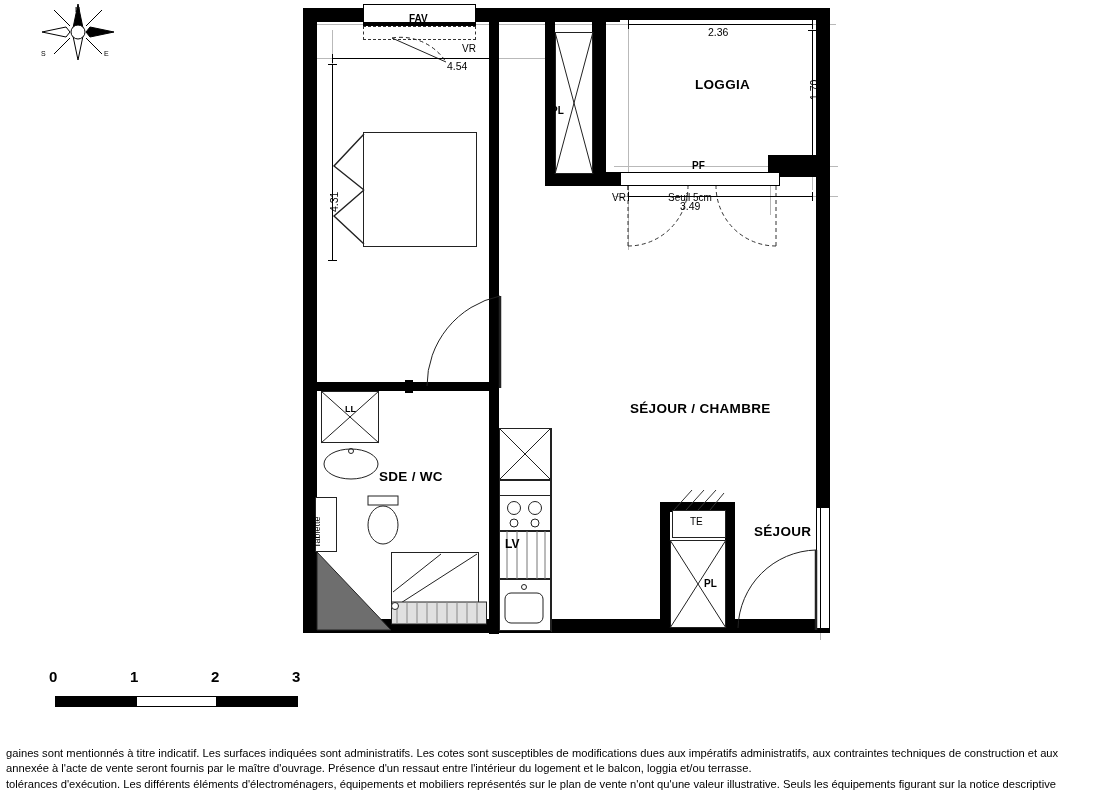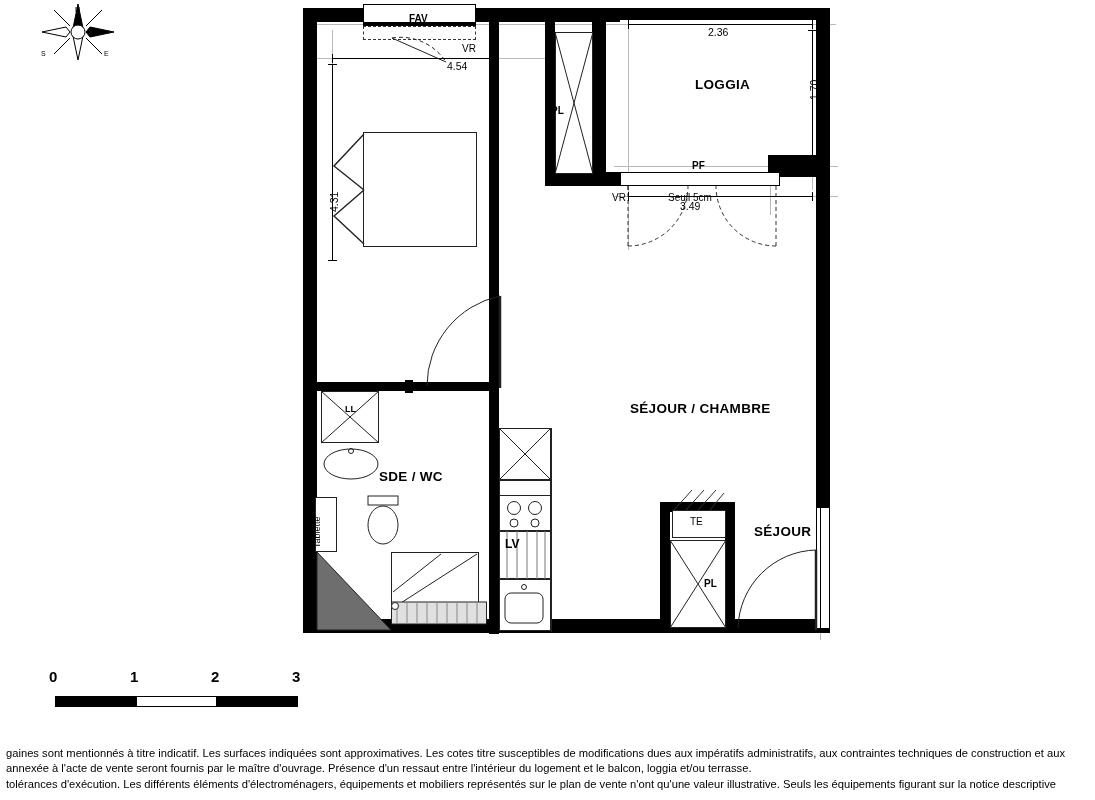--- a/index.html
+++ b/index.html
@@ -317,18 +317,18 @@
     <div class="sb-num" style="left:-6px;top:-22px;">0</div>
     <div class="sb-num" style="left:75px;top:-22px;">1</div>
     <div class="sb-num" style="left:156px;top:-22px;">2</div>
     <div class="sb-num" style="left:237px;top:-22px;">3</div>
     <div class="sb-seg" style="left:0px;top:6px;width:81px;background:#000;"></div>
     <div class="sb-seg" style="left:81px;top:6px;width:81px;background:#fff;"></div>
     <div class="sb-seg" style="left:162px;top:6px;width:81px;background:#000;"></div>
   </div>
 
   <div class="footer">
-    <div>gaines sont mentionnés à titre indicatif. Les surfaces indiquées sont approximatives. Les cotes titre susceptibles de modifications dues aux impératifs administratifs, aux contraintes techniques de construction et aux</div>
+    <div>gaines sont mentionnés à titre indicatif. Les surfaces indiquées sont administratifs. Les cotes sont susceptibles de modifications dues aux impératifs administratifs, aux contraintes techniques de construction et aux</div>
     <div>annexée à l'acte de vente seront fournis par le maître d'ouvrage. Présence d'un ressaut entre l'intérieur du logement et le balcon, loggia et/ou terrasse.</div>
     <div>tolérances d'exécution. Les différents éléments d'électroménagers, équipements et mobiliers représentés sur le plan de vente n'ont qu'une valeur illustrative. Seuls les équipements figurant sur la notice descriptive</div>
   </div>
 
 </div>
 
 </body></html>

